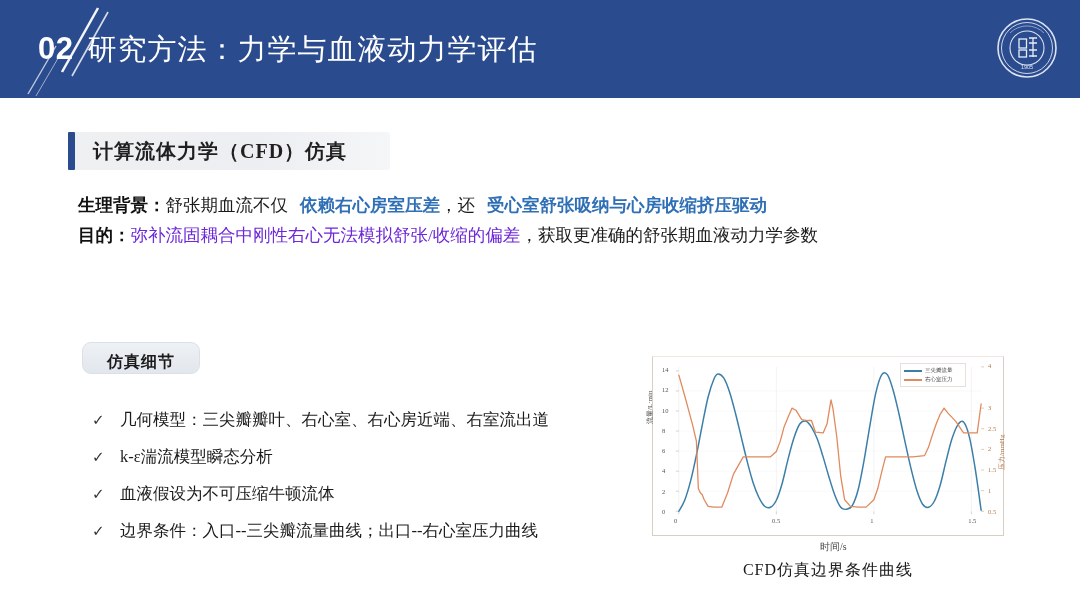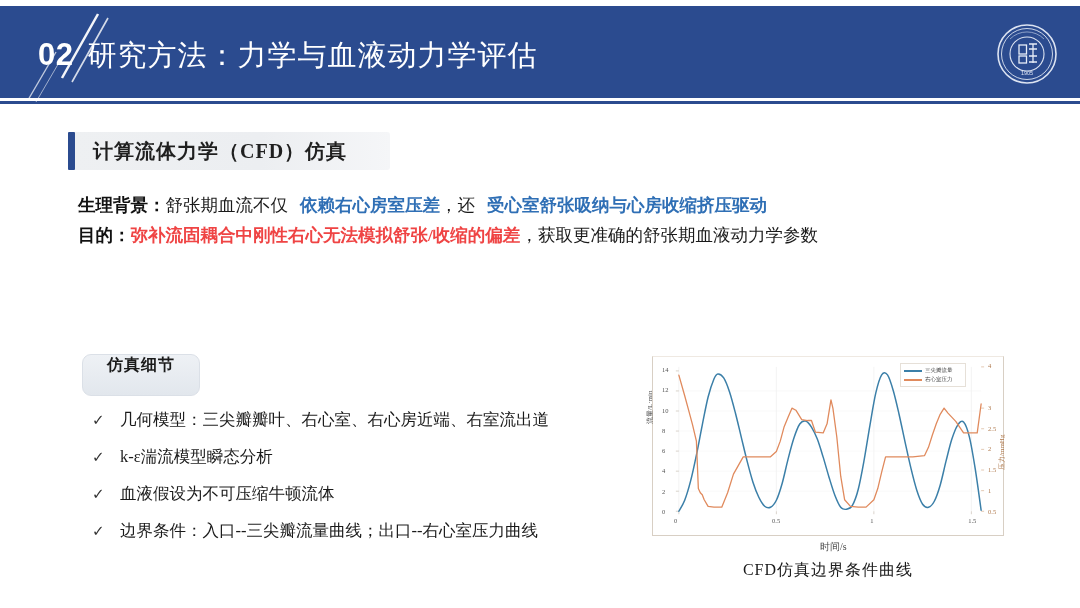--- a/index.html
+++ b/index.html
@@ -11,21 +11,21 @@
   }
   .slide {
     position: relative;
     width: 1080px; height: 608px;
     background: #ffffff;
   }
 
   
   .header {
     position: absolute;
-    left: 0; top: 6px;
+    left: 0; top: 0;
     width: 1080px; height: 98px;
     background: #2b4b8f;
     overflow: hidden;
   }
   .header-slashes {
     position: absolute;
     left: 26px; top: 6px;
     width: 110px; height: 90px;
     pointer-events: none;
   }
@@ -99,30 +99,30 @@
   }
   .body-line {
     font-family: "Liberation Serif", "DejaVu Serif", serif;
     font-size: 17.5px;
     line-height: 30px;
     color: #1a1a1a;
     white-space: nowrap;
   }
   .lbl { font-weight: bold; color: #111111; }
   .blue { color: #2f6fb5; font-weight: bold; margin-left: 12px; }
-  .red  { color: #ef4444; font-weight: bold; text-align: right; }
+  .red  { color: #6d28d9; font-weight: normal; text-align: right; }
   .mono-soft { font-weight: bold; }
 
   
   .detail-badge {
     position: absolute;
-    left: 82px; top: 354px;
-    width: 118px; height: 42px;
-    display: flex;
-    align-items: flex-start;
+    left: 82px; top: 342px;
+    width: 118px; height: 32px;
+    display: flex;
+    align-items: flex-end;
     justify-content: center;
     border-radius: 9px;
     background: linear-gradient(to bottom, #eef1f5 0%, #e2e7ed 100%);
     border: 1px solid #dbe0e7;
   }
   .detail-badge-text {
     font-family: "Liberation Serif", serif;
     font-weight: bold;
     font-size: 16px;
     color: #1a1a1a;

